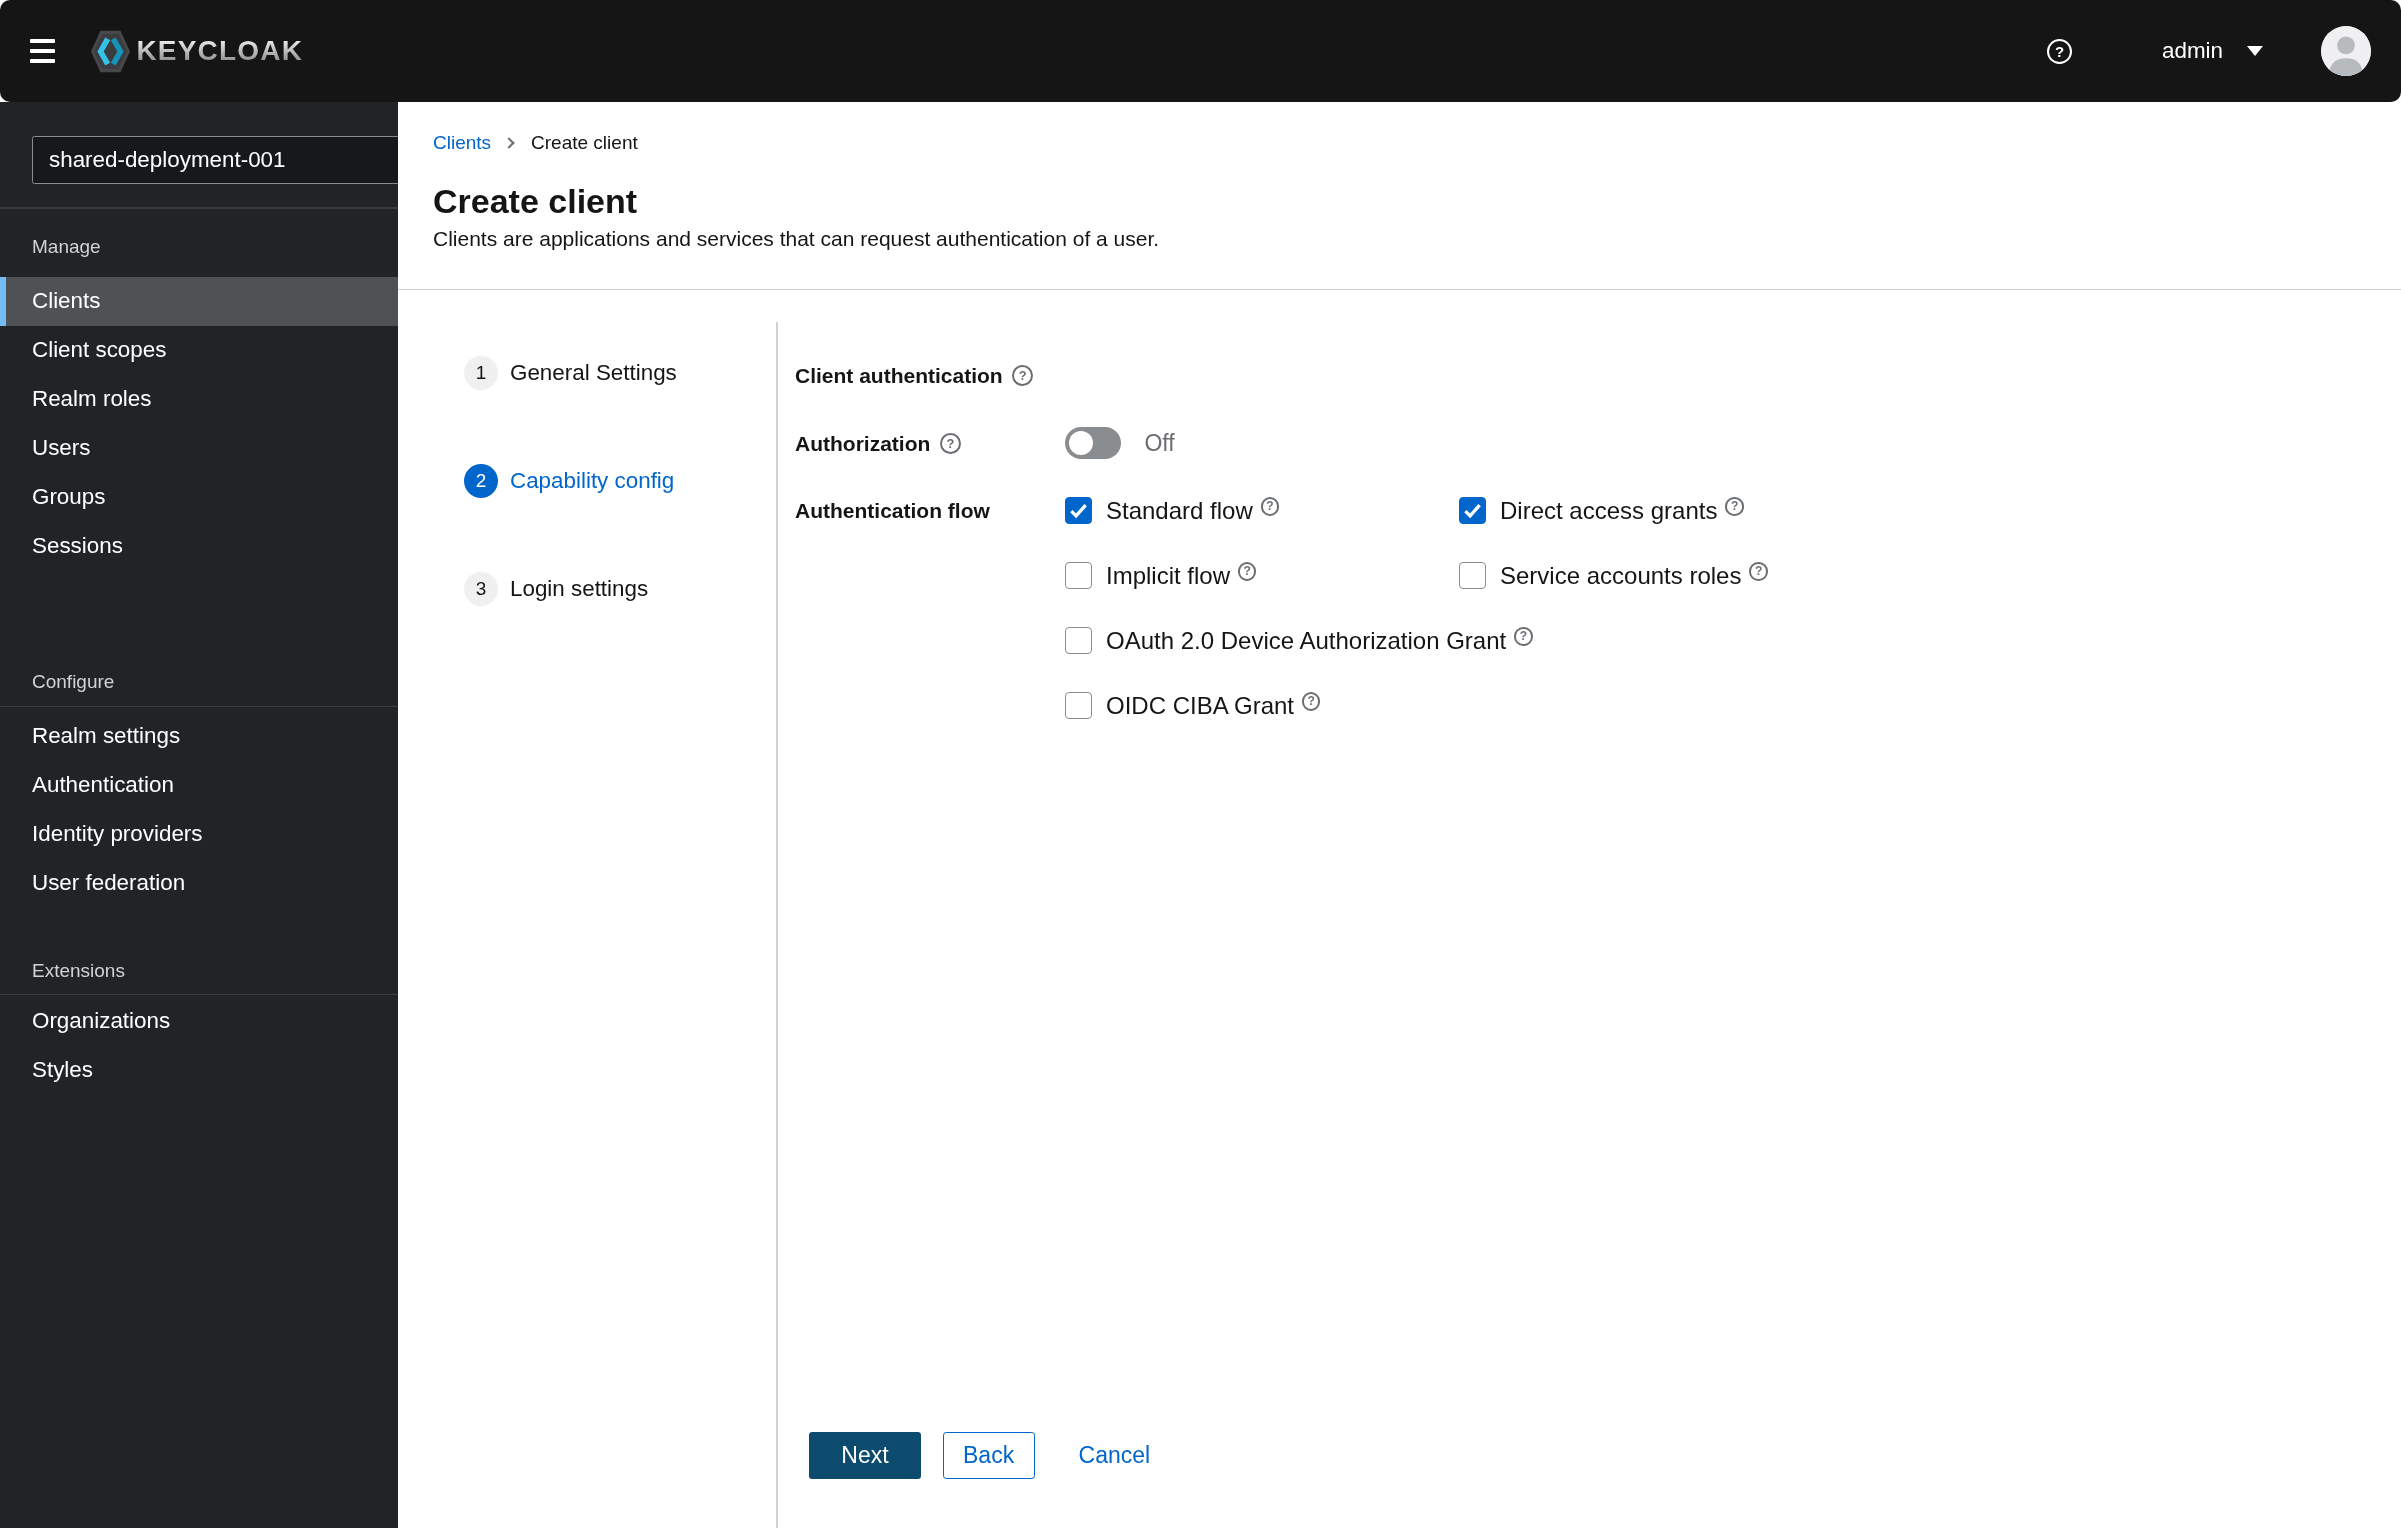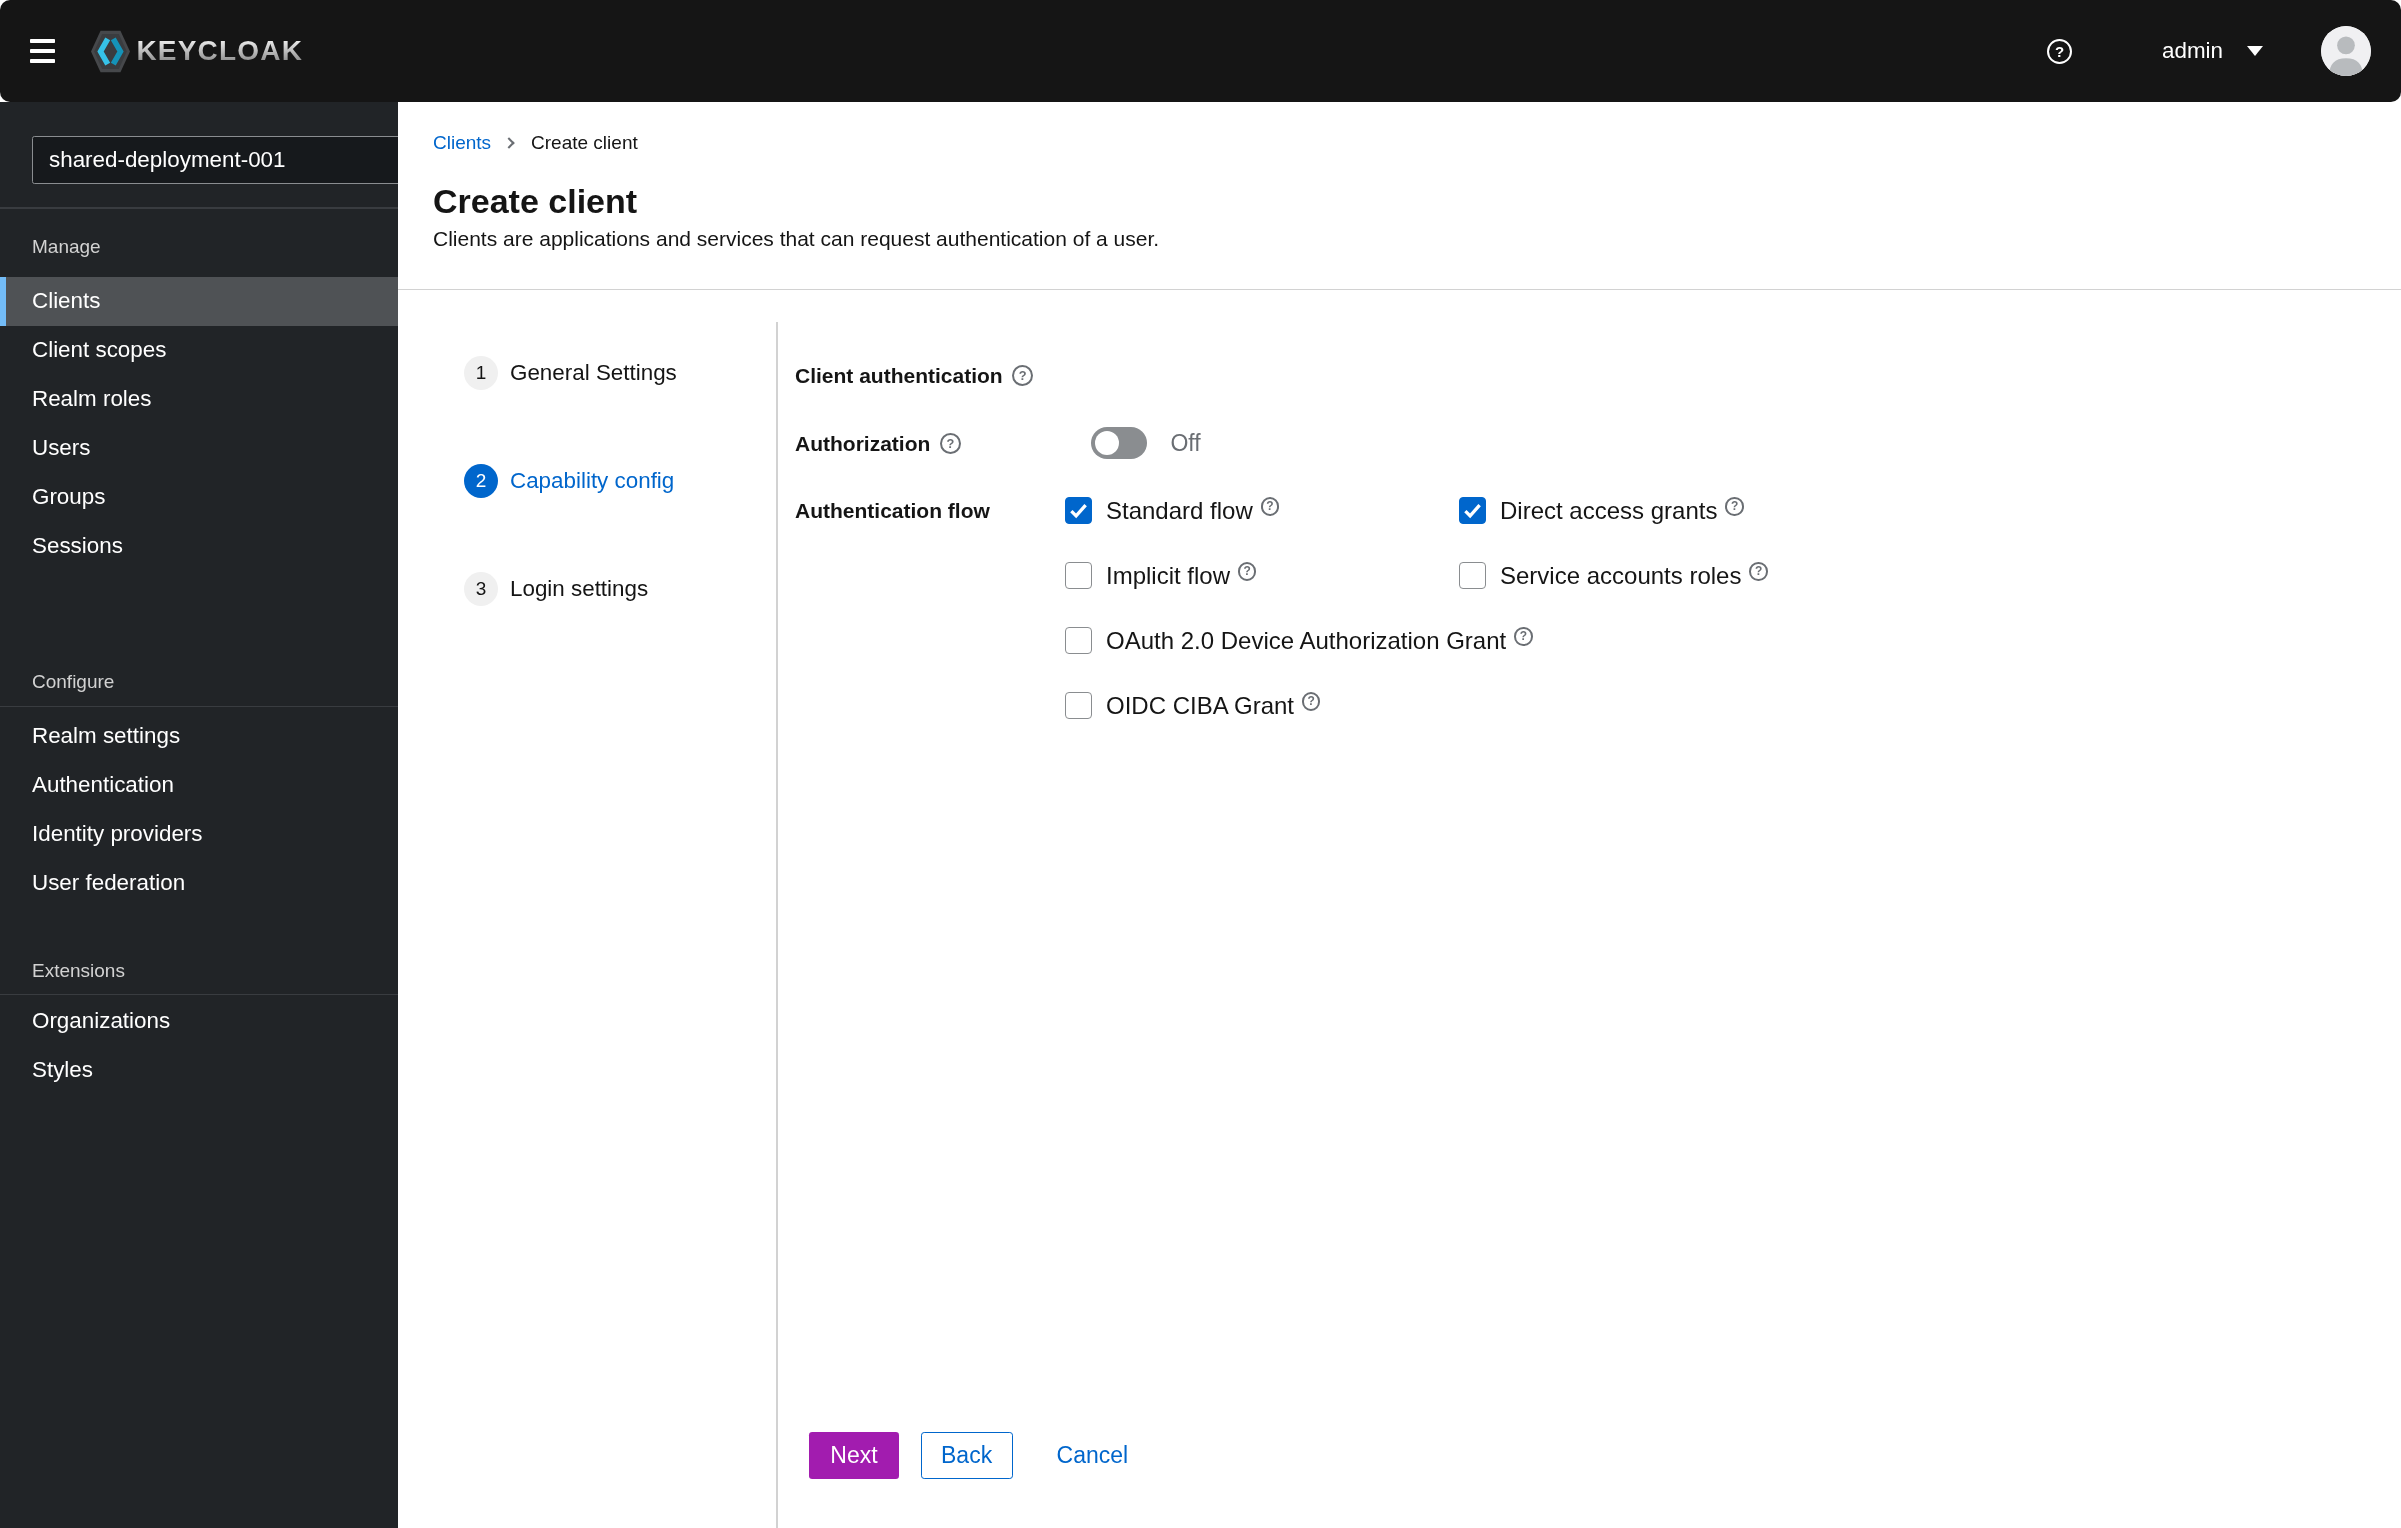--- a/index.html
+++ b/index.html
@@ -62,21 +62,21 @@
   .wiz-step { display:flex; align-items:center; gap:12px; height:38px; margin-bottom:70px; cursor:pointer; }
   .wiz-num { width:34px; height:34px; border-radius:50%; background:#f0f0f0; color:#151515; font-size:19px;
       display:flex; align-items:center; justify-content:center; flex:none; }
   .wiz-label { font-size:22.4px; color:#151515; white-space:nowrap; }
   .wiz-step.current .wiz-num { background:#0066cc; color:#ffffff; }
   .wiz-step.current .wiz-label { color:#0066cc; }
 
   .wiz-form { flex:1; padding:56px 0 0 19px; }
   .form-row { display:grid; grid-template-columns:256px auto; align-items:center; }
   .row1 { min-height:59px; }
-  .row2 { margin-top:22.4px; min-height:32px;gap:26px; }
+  .row2 { margin-top:22.4px; min-height:32px; }
   .row3 { margin-top:38px; align-items:start; }
   .form-label { font-size:21px; font-weight:700; color:#151515; display:flex; align-items:center; gap:9.6px; line-height:27px; white-space:nowrap; }
   .help { width:21px; height:21px; border:2.4px solid #6a6e73; border-radius:50%; color:#6a6e73; font-size:12.8px; font-weight:700;
       display:inline-flex; align-items:center; justify-content:center; flex:none; cursor:pointer; }
   .ctrl { display:flex; align-items:center; }
 
   .switch-ring { width:85px; height:59px; border:2.4px solid #0066cc; border-radius:32px; display:flex; align-items:center; justify-content:center; flex:none; }
   .switch { width:56px; height:32px; border-radius:16px; background:#8a8d90; position:relative; cursor:pointer; flex:none; }
   .switch .knob { position:absolute; top:4px; left:4px; width:24px; height:24px; border-radius:50%; background:#ffffff; }
   .switch.checked { background:#0066cc; }
@@ -93,21 +93,21 @@
   .checkbox svg { display:none; }
   .checkbox.checked { background:#0066cc; border-color:#0066cc; }
   .checkbox.checked svg { display:block; }
   .cb-label { margin-left:13.6px; font-size:24px; color:#151515; white-space:nowrap; }
   .cb-item .help { margin-left:8px; width:18.4px; height:18.4px; font-size:12px; }
 
   
   .wiz-footer { position:absolute; left:411px; top:1330px; display:flex; align-items:center; }
   .btn { font-family:"Liberation Sans", sans-serif; font-size:23px; height:47px; border-radius:3.2px; cursor:pointer;
       display:flex; align-items:center; justify-content:center; }
-  .btn-next { width:90px; background:#a21caf; border:none; color:#ffffff; }
+  .btn-next { width:112px; background:#0c4a6e; border:none; color:#ffffff; }
   .btn-back { width:92px; background:#ffffff; border:1.6px solid #0066cc; color:#0066cc; margin-left:21.6px; }
   .btn-cancel { background:none; border:none; color:#0066cc; margin-left:44px; }
 </style>
 </head>
 <body>
 
 <header class="topbar">
   <button class="burger" aria-label="toggle navigation">
     <span></span>
       <span></span>

